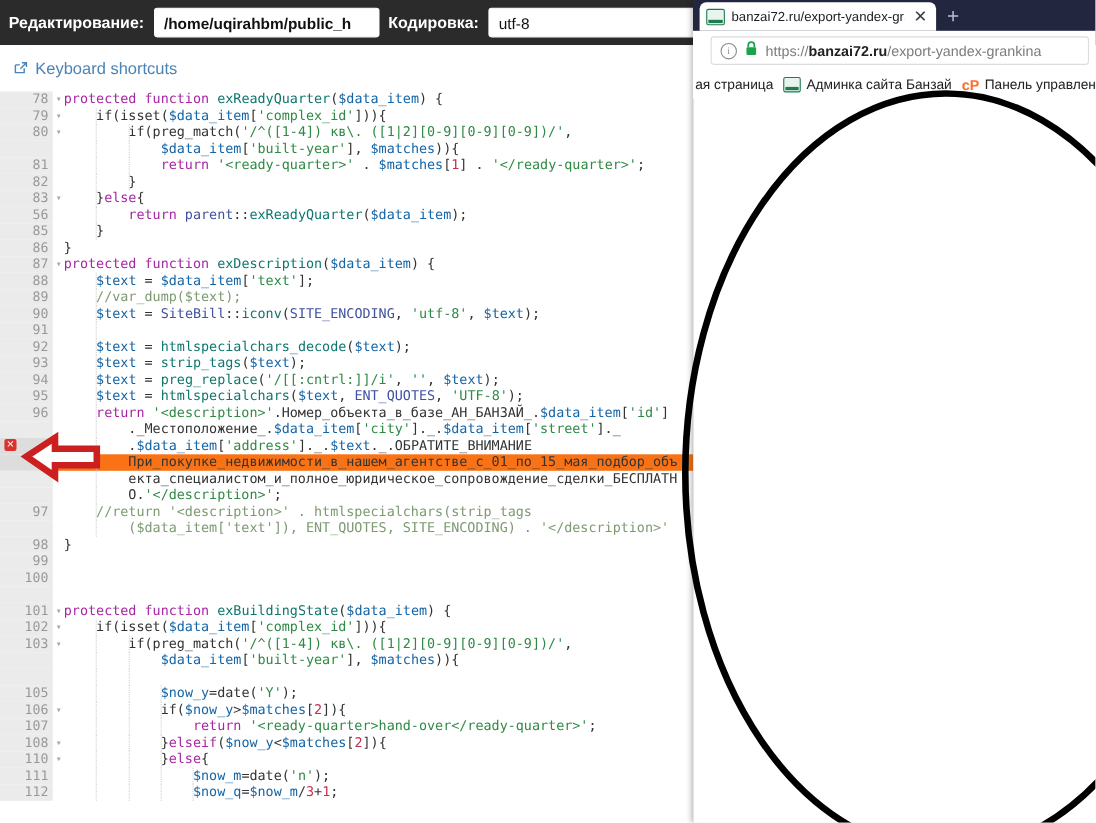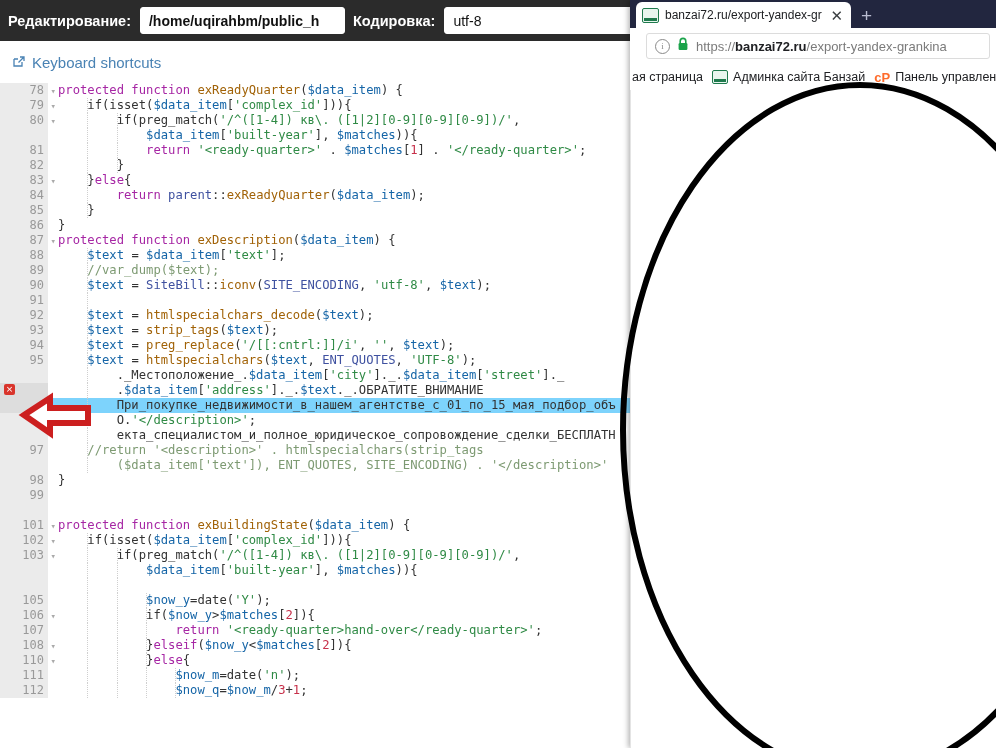--- a/index.html
+++ b/index.html
@@ -81,26 +81,26 @@
   .err-mark {
     position: absolute; left: 4px; top: 1px;
     width: 11px; height: 11px; background: #d9342b;
     border-radius: 2px; color: #fff; font-size: 9px;
     line-height: 11px; text-align: center; font-family: "DejaVu Sans", sans-serif;
   }
   .code-cell {
     flex: 1; white-space: pre; padding-left: 10px;
     position: relative;
   }
-  .code-cell.hl { background: #7dd3fc; }
+  .code-cell.hl { background: #f97316; }
   .code-row.hlrow .gutter-cell { background: #dddddd; }
 
   
   .kw   { color: #a626a4; }
-  .fn   { color: #a16207; }
+  .fn   { color: #0f766e; }
   .var  { color: #1565a7; text-align: right; }
   .str  { color: #2f8a45; }
   .num  { color: #c7304a; }
   .cmt  { color: #7d9a72; }
   .pl   { color: #333333; }
   .cst  { color: #3f51a0; }
 
   
   .guide {
     position: absolute; top: 0; bottom: 0; width: 1px;
@@ -260,21 +260,21 @@
           </div>
           <div class="code-row">
             <div class="gutter-cell">82</div>
             <div class="code-cell"><span class="guide" style="left: 39.3px;"></span><span class="guide" style="left: 68.6px;"></span><span class="pl">        }</span></div>
           </div>
           <div class="code-row">
             <div class="gutter-cell">83<span class="fold">▾</span></div>
             <div class="code-cell"><span class="guide" style="left: 39.3px;"></span><span class="pl">    }</span><span class="kw">else</span><span class="pl">{</span></div>
           </div>
           <div class="code-row">
-            <div class="gutter-cell">84</div>
+            <div class="gutter-cell">56</div>
             <div class="code-cell"><span class="guide" style="left: 39.3px;"></span><span class="kw">        return </span><span class="cst">parent</span><span class="pl">::</span><span class="fn">exReadyQuarter</span><span class="pl">(</span><span class="var">$data_item</span><span class="pl">);</span></div>
           </div>
           <div class="code-row">
             <div class="gutter-cell">85</div>
             <div class="code-cell"><span class="guide" style="left: 39.3px;"></span><span class="pl">    }</span></div>
           </div>
           <div class="code-row">
             <div class="gutter-cell">86</div>
             <div class="code-cell"><span class="pl">}</span></div>
           </div>
@@ -306,57 +306,65 @@
             <div class="gutter-cell">93</div>
             <div class="code-cell"><span class="guide" style="left: 39.3px;"></span><span class="pl">    </span><span class="var">$text</span><span class="pl"> = </span><span class="fn">strip_tags</span><span class="pl">(</span><span class="var">$text</span><span class="pl">);</span></div>
           </div>
           <div class="code-row">
             <div class="gutter-cell">94</div>
             <div class="code-cell"><span class="guide" style="left: 39.3px;"></span><span class="pl">    </span><span class="var">$text</span><span class="pl"> = </span><span class="fn">preg_replace</span><span class="pl">(</span><span class="str">'/[[:cntrl:]]/i'</span><span class="pl">, </span><span class="str">''</span><span class="pl">, </span><span class="var">$text</span><span class="pl">);</span></div>
           </div>
           <div class="code-row">
             <div class="gutter-cell">95</div>
             <div class="code-cell"><span class="guide" style="left: 39.3px;"></span><span class="pl">    </span><span class="var">$text</span><span class="pl"> = </span><span class="fn">htmlspecialchars</span><span class="pl">(</span><span class="var">$text</span><span class="pl">, </span><span class="cst">ENT_QUOTES</span><span class="pl">, </span><span class="str">'UTF-8'</span><span class="pl">);</span></div>
+          </div>
+          <div class="code-row">
+            <div class="gutter-cell">96</div>
+            <div class="code-cell"><span class="guide" style="left: 39.3px;"></span><span class="kw">    return </span><span class="str">'&lt;description&gt;'</span><span class="pl">.Номер_объекта_в_базе_АН_БАНЗАЙ_.</span><span class="var">$data_item</span><span class="pl">[</span><span class="str">'id'</span><span class="pl">]</span></div>
           </div>
           <div class="code-row">
             <div class="gutter-cell"></div>
             <div class="code-cell"><span class="guide" style="left: 39.3px;"></span><span class="pl">        ._Местоположение_.</span><span class="var">$data_item</span><span class="pl">[</span><span class="str">'city'</span><span class="pl">]._.</span><span class="var">$data_item</span><span class="pl">[</span><span class="str">'street'</span><span class="pl">]._</span></div>
           </div>
           <div class="code-row">
             <div class="gutter-cell active">
               <span class="err-mark">×</span>
             </div>
             <div class="code-cell"><span class="guide" style="left: 39.3px;"></span><span class="pl">        .</span><span class="var">$data_item</span><span class="pl">[</span><span class="str">'address'</span><span class="pl">]._.</span><span class="var">$text</span><span class="pl">._.ОБРАТИТЕ_ВНИМАНИЕ</span></div>
           </div>
           <div class="code-row hlrow">
             <div class="gutter-cell active"></div>
             <div class="code-cell hl"><span class="guide" style="left: 39.3px;"></span><span class="pl">        При_покупке_недвижимости_в_нашем_агентстве_с_01_по_15_мая_подбор_объ</span></div>
           </div>
           <div class="code-row">
             <div class="gutter-cell"></div>
+            <div class="code-cell"><span class="guide" style="left: 39.3px;"></span><span class="pl">        екта_специалистом_и_полное_юридическое_сопровождение_сделки_БЕСПЛАТН</span></div>
+          </div>
+          <div class="code-row">
+            <div class="gutter-cell"></div>
             <div class="code-cell"><span class="guide" style="left: 39.3px;"></span><span class="pl">        О.</span><span class="str">'&lt;/description&gt;'</span><span class="pl">;</span></div>
-          </div>
-          <div class="code-row">
-            <div class="gutter-cell"></div>
-            <div class="code-cell"><span class="guide" style="left: 39.3px;"></span><span class="pl">        екта_специалистом_и_полное_юридическое_сопровождение_сделки_БЕСПЛАТН</span></div>
           </div>
           <div class="code-row">
             <div class="gutter-cell">97</div>
             <div class="code-cell"><span class="guide" style="left: 39.3px;"></span><span class="cmt">    //return '&lt;description&gt;' . htmlspecialchars(strip_tags</span></div>
           </div>
           <div class="code-row">
             <div class="gutter-cell"></div>
             <div class="code-cell"><span class="guide" style="left: 39.3px;"></span><span class="cmt">        ($data_item['text']), ENT_QUOTES, SITE_ENCODING) . '&lt;/description&gt;'</span></div>
           </div>
           <div class="code-row">
             <div class="gutter-cell">98</div>
             <div class="code-cell"><span class="pl">}</span></div>
           </div>
           <div class="code-row">
             <div class="gutter-cell">99</div>
+            <div class="code-cell"></div>
+          </div>
+          <div class="code-row">
+            <div class="gutter-cell">100</div>
             <div class="code-cell"></div>
           </div>
           <div class="code-row">
             <div class="gutter-cell"></div>
             <div class="code-cell"></div>
           </div>
           <div class="code-row">
             <div class="gutter-cell">101<span class="fold">▾</span></div>
             <div class="code-cell"><span class="kw">protected function </span><span class="fn">exBuildingState</span><span class="pl">(</span><span class="var">$data_item</span><span class="pl">) {</span></div>
           </div>

